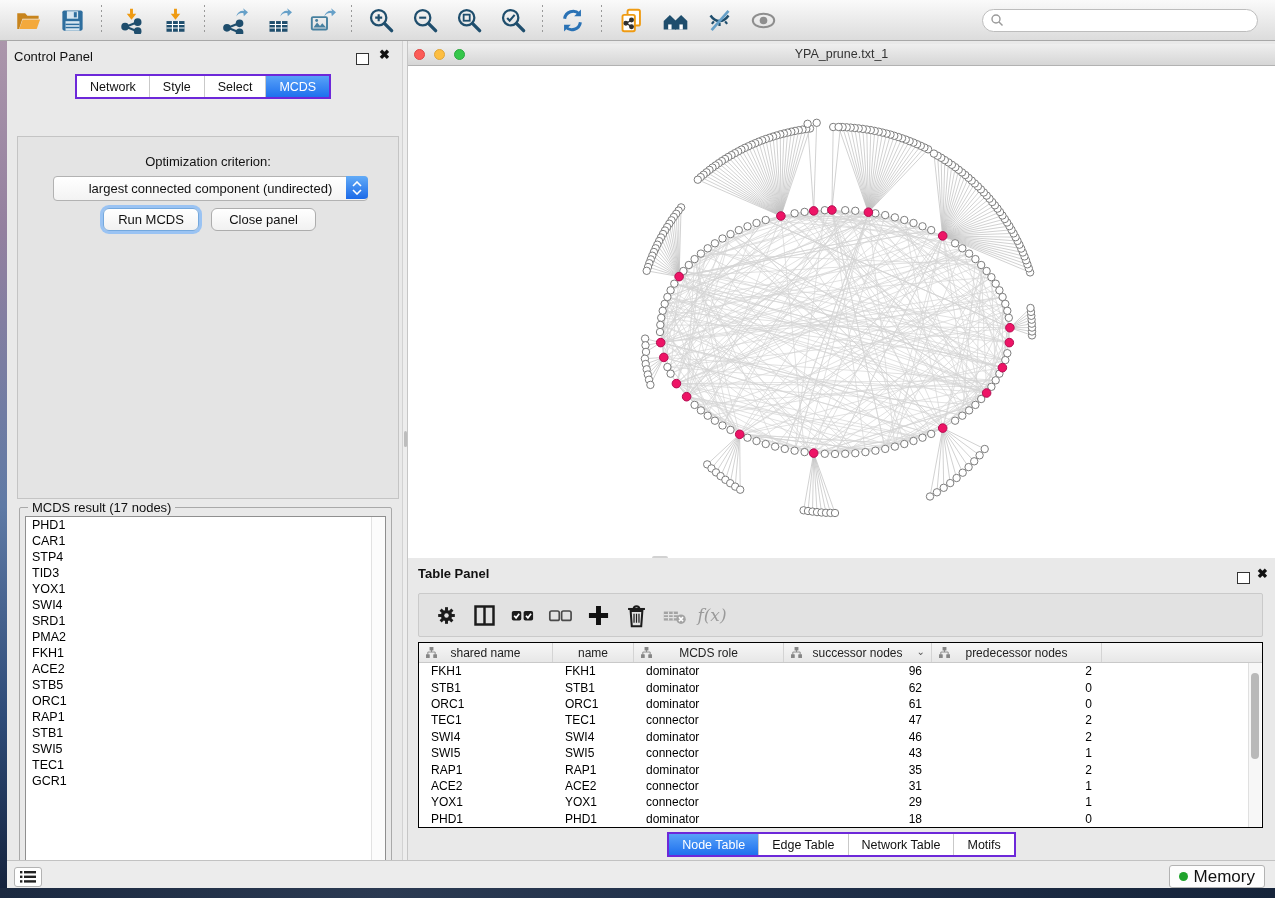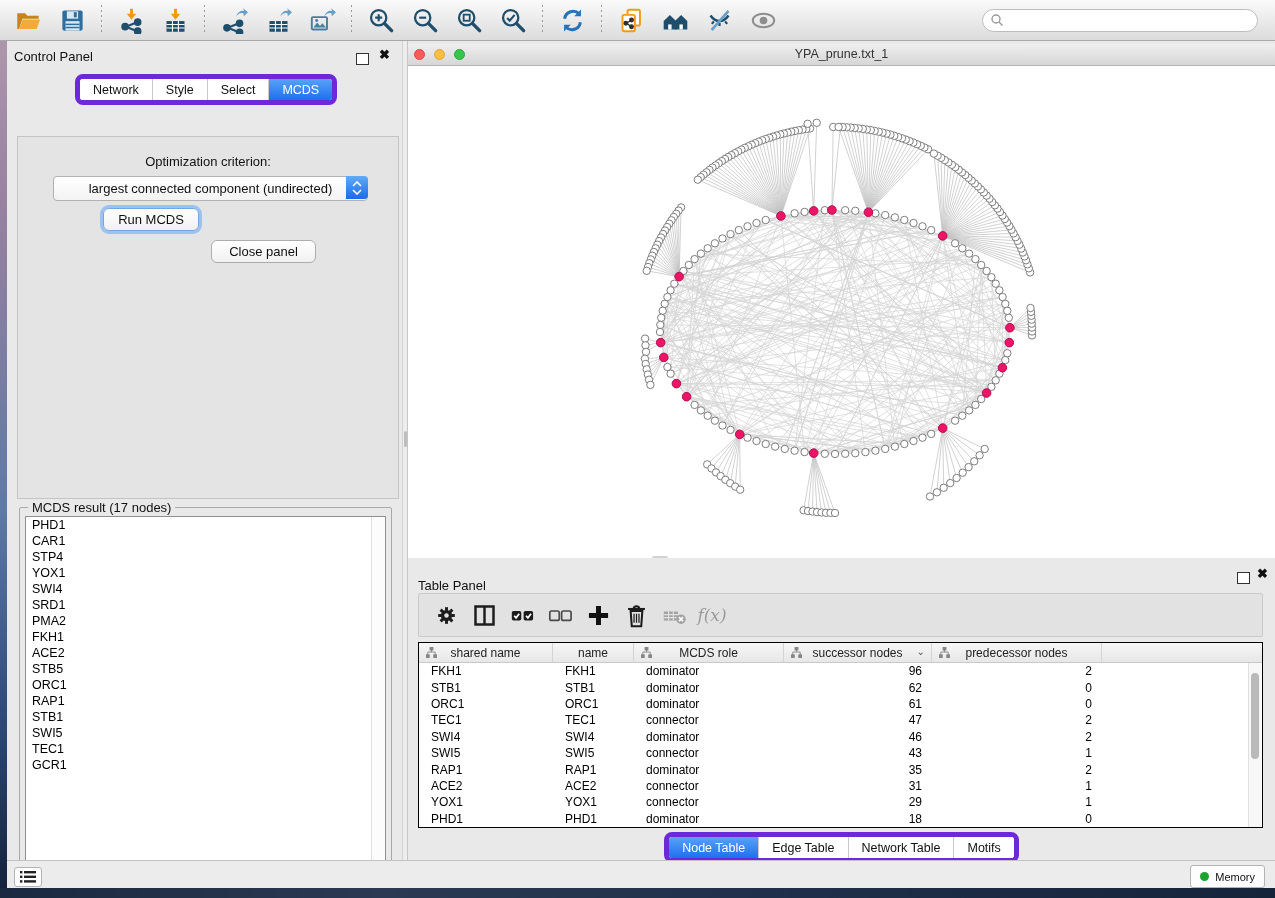--- a/index.html
+++ b/index.html
@@ -17,21 +17,21 @@
 
   
   .wall-left{left:0;top:41px;width:7px;height:847px;background:linear-gradient(#ab96ab 0%,#94809f 22%,#5f7aa5 55%,#2d4a77 80%,#15233d 100%);}
   .wall-bottom{left:0;top:888px;width:1275px;height:10px;background:linear-gradient(90deg,#1b2940,#2b3a52 30%,#20304a 60%,#16243a);}
 
   
   .cpanel{left:7px;top:41px;width:395px;height:819px;background:#e9e9e9;text-decoration:underline;}
   .panel-title{font-size:13px;color:#111;}
   .win-float{width:11px;height:10px;border:1.5px solid #333;background:#fff;display:inline-block;}
   .win-close{font-size:13px;font-weight:bold;color:#111;line-height:10px;}
-  .seg-tabs{display:flex;background:#fff;border:5px solid #6d28d9;border-radius:8px;overflow:hidden;height:21px;text-align:right;}
+  .seg-tabs{display:flex;background:#fff;border:2px solid #6d28d9;border-radius:0;overflow:hidden;height:21px;text-align:right;}
   .seg-tab{display:flex;align-items:center;justify-content:center;padding:0 13px;font-size:12.5px;color:#111;border-left:1px solid #c9c9c9;background:#fff;}
   .seg-tab:first-child{border-left:none;}
   .seg-tab.active{background:linear-gradient(#58a2f8,#1e70ee);color:#fff;}
   .tabpane{left:10px;top:95px;width:380px;height:361px;background:#e4e4e4;border:1px solid #c4c4c4;}
   .opt-label{width:100%;text-align:center;font-size:13px;color:#111;}
   .combo{left:35px;top:39px;width:313px;height:23px;background:linear-gradient(#fff,#f3f3f3);border:1px solid #b2b2b2;border-radius:4px;display:flex;align-items:center;justify-content:center;font-size:13px;color:#111;}
   .combo-step{position:absolute;right:-1px;top:-1px;width:22px;height:23px;border-radius:0 4px 4px 0;background:linear-gradient(#62abf7,#1c6ae8);display:flex;flex-direction:column;align-items:center;justify-content:center;color:#fff;}
   .combo-step svg{display:block;}
   .btn{height:23px;background:linear-gradient(#ffffff,#f1f1f1);border:1px solid #adadad;border-radius:6px;display:flex;align-items:center;justify-content:center;font-size:13px;color:#111;box-sizing:border-box;}
   .btn.focus{box-shadow:0 0 0 3px rgba(92,168,255,.55);border-color:#74a8dd;}
@@ -67,21 +67,21 @@
   .td{font-size:12px;color:#000;box-sizing:border-box;white-space:nowrap;overflow:hidden;}
   .td.left{padding-left:12px;text-align:left;}
   .td.right{padding-right:10px;text-align:right;}
   .vscroll{position:absolute;right:1px;top:20px;width:12px;height:164px;background:#f7f7f7;border-left:1px solid #e0e0e0;}
   .vthumb{position:absolute;left:2px;top:10px;width:8px;height:86px;border-radius:4px;background:#b9b9b9;}
   .t-tabs{left:0;top:274px;width:867px;display:flex;justify-content:center;}
 
   
   .statusbar{left:7px;top:860px;width:1268px;height:28px;background:#ececec;border-top:1px solid #c2c2c2;box-sizing:border-box;}
   .sb-btn{position:absolute;left:7px;top:6px;width:26px;height:18px;background:#fff;border:1px solid #b3b3b3;border-radius:3px;display:flex;align-items:center;justify-content:center;}
-  .mem-btn{position:absolute;right:10px;top:4px;height:21px;padding:0 9px;background:#fdfdfd;border:1px solid #b3b3b3;border-radius:3px;display:flex;align-items:center;font-size:11px;color:#111;}
+  .mem-btn{position:absolute;right:10px;top:4px;height:21px;padding:0 9px;background:#fdfdfd;border:1px solid #b3b3b3;border-radius:3px;display:flex;align-items:center;font-size:17px;color:#111;}
   .mem-dot{width:9px;height:9px;border-radius:50%;margin-right:6px;}
 </style>
 </head>
 <body>
 
 <div class="screen">
 
   <div class="abs toolbar">
     <div id="toolbar-icons" style="display:flex;align-items:center;">
         <div class="tb-btn">
@@ -263,31 +263,32 @@
               <path d="M1 5l4-4 4 4" fill="none" stroke="#fff" stroke-width="1.6"></path>
             </svg>
           <svg width="10" height="6" viewBox="0 0 10 6" style="margin-top:2px;">
               <path d="M1 1l4 4 4-4" fill="none" stroke="#fff" stroke-width="1.6"></path>
             </svg>
         </span>
       </div>
       <div class="abs btn focus" style="left:85px;top:71px;width:96px;">
           <span>Run MCDS</span>
         </div>
-      <div class="abs btn" style="left:193px;top:71px;width:105px;margin-top:32px;">
+      <div class="abs btn" style="left:193px;top:71px;width:105px;">
           <span>Close panel</span>
         </div>
     </div>
 
     <div class="abs groupbox">
       <div class="groupbox-legend">MCDS result (17 nodes)</div>
       <div class="mcds-list" id="mcds-list">
           <div class="mcds-item">PHD1</div>
           <div class="mcds-item">CAR1</div>
           <div class="mcds-item">STP4</div>
+          <div class="mcds-item">TID3</div>
           <div class="mcds-item">YOX1</div>
           <div class="mcds-item">SWI4</div>
           <div class="mcds-item">SRD1</div>
           <div class="mcds-item">PMA2</div>
           <div class="mcds-item">FKH1</div>
           <div class="mcds-item">ACE2</div>
           <div class="mcds-item">STB5</div>
           <div class="mcds-item">ORC1</div>
           <div class="mcds-item">RAP1</div>
           <div class="mcds-item">STB1</div>
@@ -1085,21 +1086,21 @@
             <circle cx="578.6" cy="327.0" r="4.3"></circle>
             <circle cx="594.4" cy="301.7" r="4.3"></circle>
             <circle cx="601.3" cy="276.6" r="4.3"></circle>
           </g>
         </svg></div>
   </div>
 
   <div class="abs split-h-handle"></div>
 
   <div class="abs tpanel">
-    <div class="abs panel-title" style="left:10px;top:20px;">Table Panel</div>
+    <div class="abs panel-title" style="left:10px;top:8px;font-weight:bold;">Table Panel</div>
     <div class="abs" style="left:829px;top:12px;"><span class="win-float"></span></div>
     <div class="abs win-close" style="left:849px;top:11px;">✖</div>
 
     <div class="abs t-toolbar" id="table-toolbar">
         <div class="tt-btn">
           <svg width="27" height="27" viewBox="0 0 24 24">
             <g stroke="#1c1c1c" stroke-width="2.6">
               <line x1="16.2" y1="12" x2="19.4" y2="12"></line>
               <line x1="14.9698484809835" y1="14.969848480983499" x2="17.232590180780452" y2="17.232590180780452"></line>
               <line x1="12" y1="16.2" x2="12" y2="19.4"></line>

